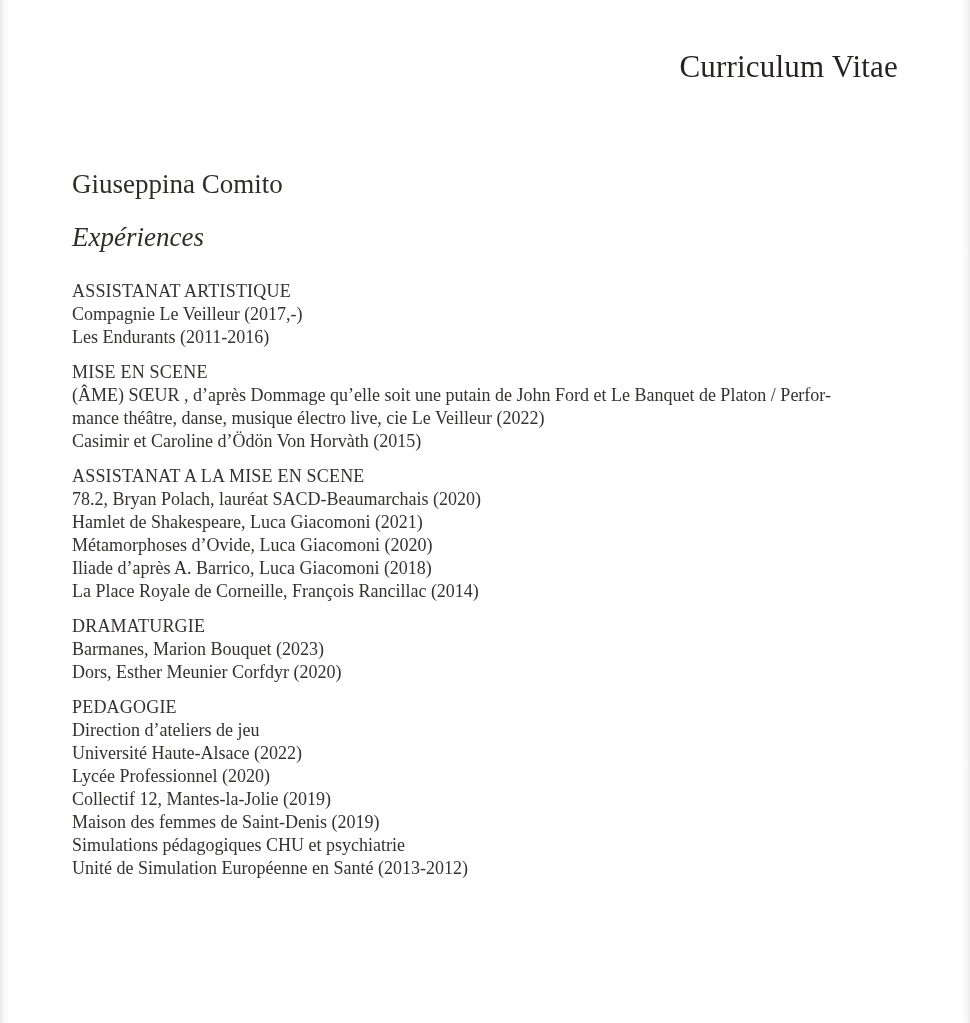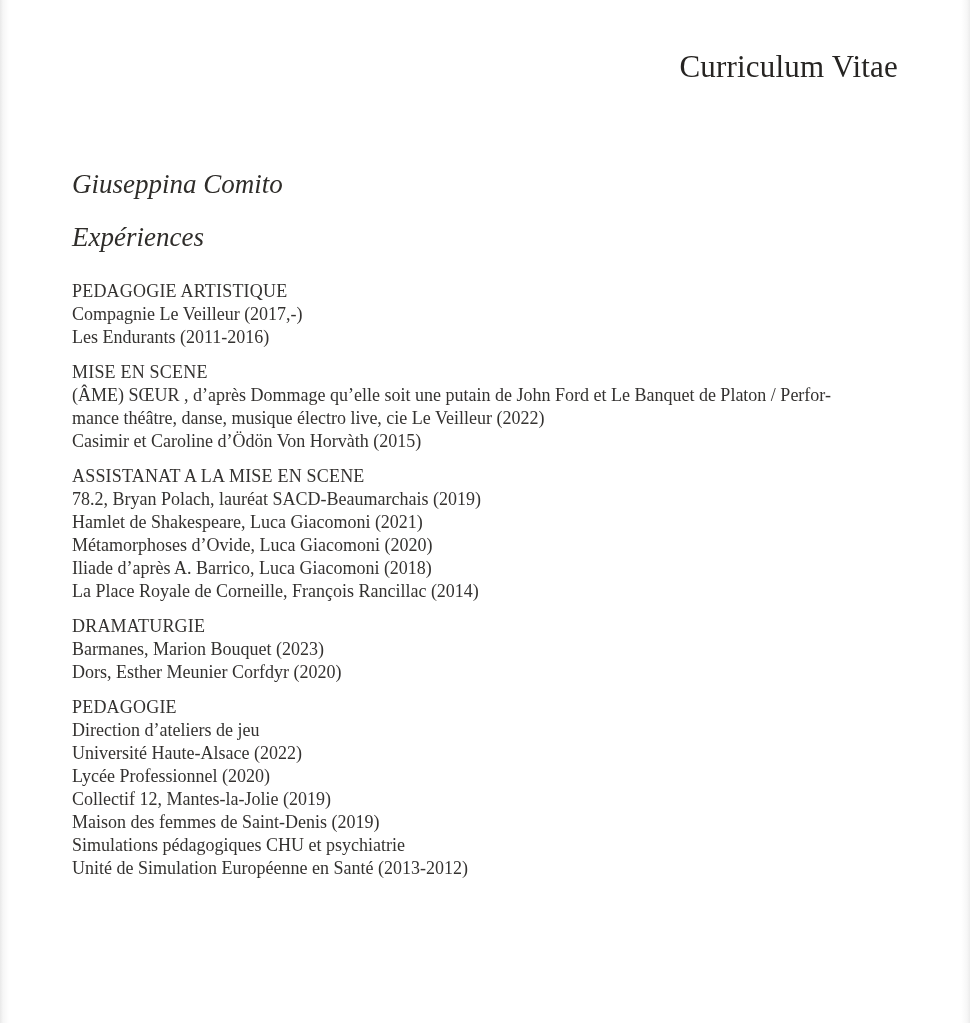--- a/index.html
+++ b/index.html
@@ -39,21 +39,20 @@
   .cv-title {
     font-size: 31px;
     line-height: 37px;
     text-align: right;
     letter-spacing: 0.2px;
     color: #262422;
   }
 
   .person-name {
     margin-top: 82px;
-    font-style: italic;
     font-size: 27px;
     line-height: 34px;
     color: #2f2d2a;
   }
 
   .experiences-heading {
     margin-top: 19px;
     font-style: italic;
     font-size: 27px;
     line-height: 34px;
@@ -84,35 +83,35 @@
 
   <div class="cv-title">Curriculum Vitae</div>
 
   <div class="person-name">Giuseppina Comito</div>
 
   <div class="experiences-heading">Expériences</div>
 
   <div class="sections">
 
     <div class="section">
-      <div class="section-heading">PEDAGOGIE ARTISTIQUE</div>
+      <div class="section-heading">ASSISTANAT ARTISTIQUE</div>
       <div class="line">Compagnie Le Veilleur (2017,-)</div>
       <div class="line">Les Endurants (2011-2016)</div>
     </div>
 
     <div class="section">
       <div class="section-heading">MISE EN SCENE</div>
       <div class="line">(ÂME) SŒUR , d’après Dommage qu’elle soit une putain de John Ford et Le Banquet de Platon / Perfor-</div>
       <div class="line">mance théâtre, danse, musique électro live, cie Le Veilleur (2022)</div>
       <div class="line">Casimir et Caroline d’Ödön Von Horvàth (2015)</div>
     </div>
 
     <div class="section">
       <div class="section-heading">ASSISTANAT A LA MISE EN SCENE</div>
-      <div class="line">78.2, Bryan Polach, lauréat SACD-Beaumarchais (2019)</div>
+      <div class="line">78.2, Bryan Polach, lauréat SACD-Beaumarchais (2020)</div>
       <div class="line">Hamlet de Shakespeare, Luca Giacomoni (2021)</div>
       <div class="line">Métamorphoses d’Ovide, Luca Giacomoni (2020)</div>
       <div class="line">Iliade d’après A. Barrico, Luca Giacomoni (2018)</div>
       <div class="line">La Place Royale de Corneille, François Rancillac (2014)</div>
     </div>
 
     <div class="section">
       <div class="section-heading">DRAMATURGIE</div>
       <div class="line">Barmanes, Marion Bouquet (2023)</div>
       <div class="line">Dors, Esther Meunier Corfdyr (2020)</div>

